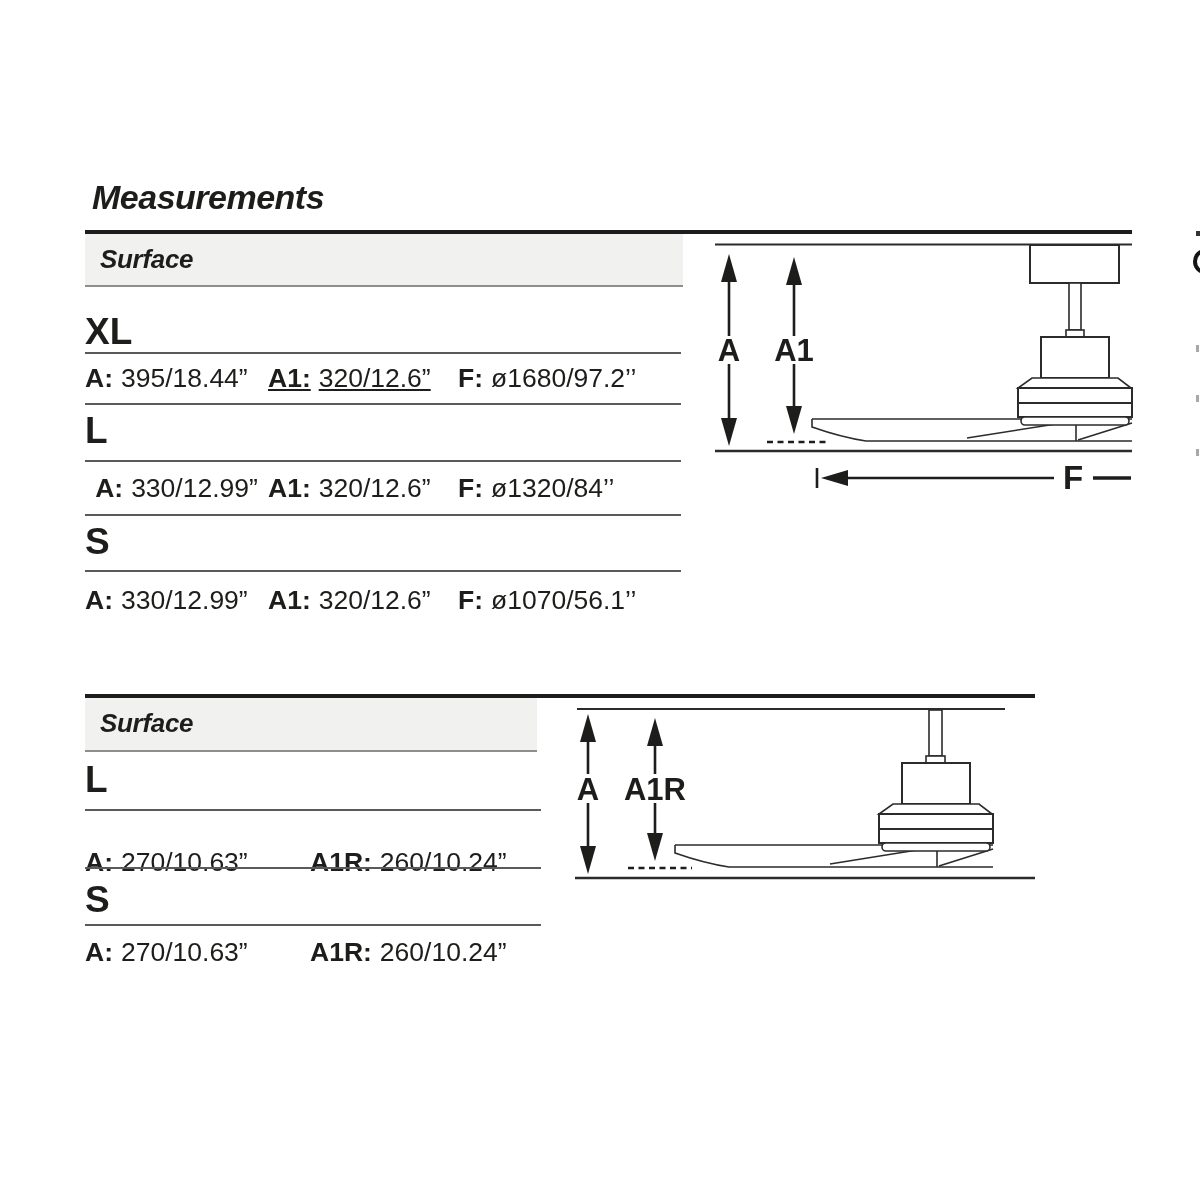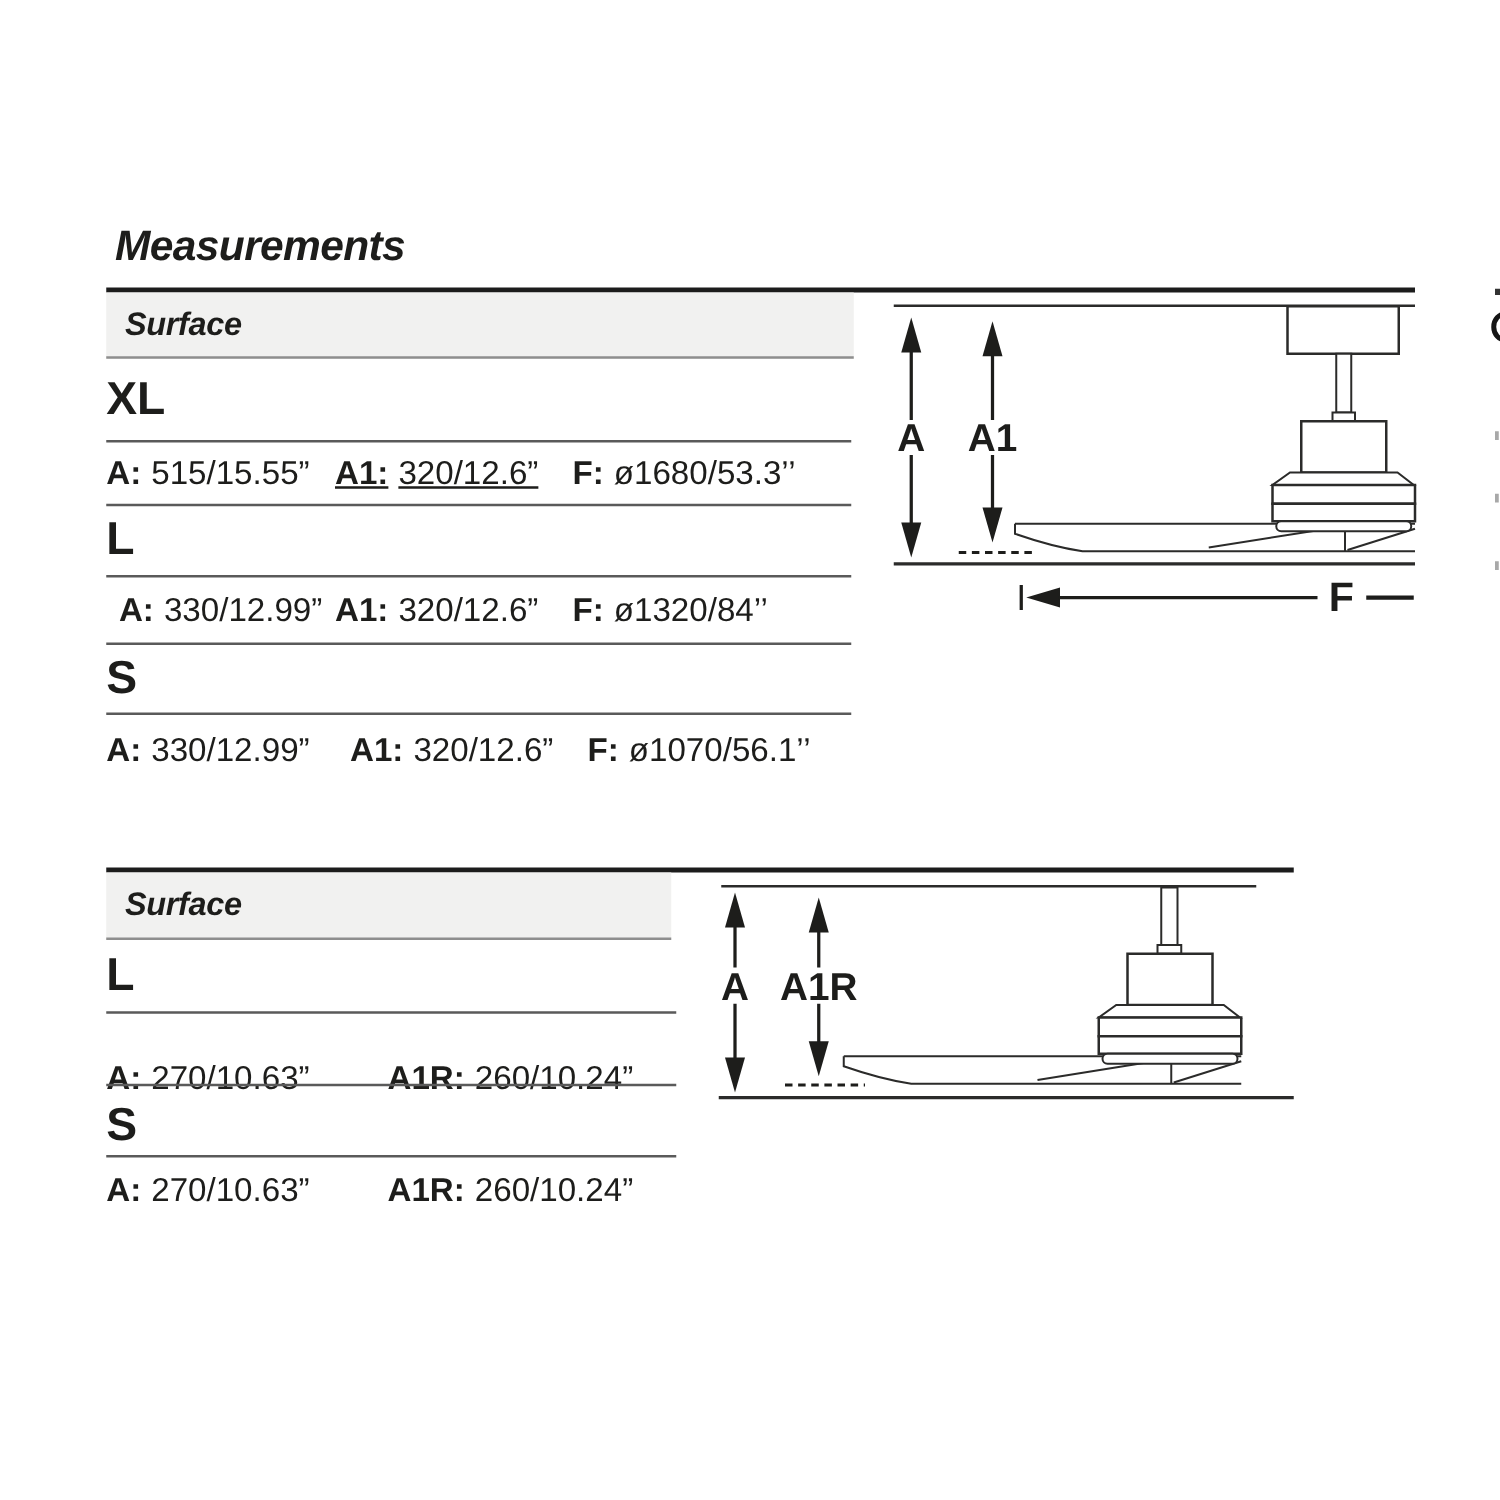--- a/index.html
+++ b/index.html
@@ -36,41 +36,41 @@
 <body>
 
 <div class="abs title" style="left:92px;top:176px;">Measurements</div>
 
 <div class="thick-rule" style="left:85px;top:230px;width:1047px;"></div>
 
 <div class="graybar" style="left:85px;top:233.5px;width:598px;height:53px;">
   <span class="sec-header">Surface</span>
 </div>
 
-<div class="size-label" style="left:85px;top:299px;">XL</div>
+<div class="size-label" style="left:85px;top:312px;">XL</div>
 <div class="rule" style="left:85px;top:352px;width:596px;"></div>
 
 <div class="mrow" style="left:85px;top:358px;">
-  <span class="pair" style="width:183px;"><span class="l">A:</span><span>515/15.55”</span></span><span class="pair" style="width:190px;text-decoration:underline;"><span class="l">A1:</span><span>320/12.6”</span></span><span class="pair"><span class="l">F:</span><span>ø1680/53.3’’</span></span>
+  <span class="pair" style="width:183px;"><span class="l">A:</span><span>395/18.44”</span></span><span class="pair" style="width:190px;text-decoration:underline;"><span class="l">A1:</span><span>320/12.6”</span></span><span class="pair"><span class="l">F:</span><span>ø1680/97.2’’</span></span>
 </div>
 <div class="rule" style="left:85px;top:403px;width:596px;"></div>
 
 <div class="size-label" style="left:85px;top:411px;">L</div>
 <div class="rule" style="left:85px;top:460px;width:596px;"></div>
 
 <div class="mrow" style="left:85px;top:468px;">
   <span class="pair" style="width:183px;text-align:center;"><span class="l">A:</span><span>330/12.99”</span></span><span class="pair" style="width:190px;"><span class="l">A1:</span><span>320/12.6”</span></span><span class="pair"><span class="l">F:</span><span>ø1320/84’’</span></span>
 </div>
 <div class="rule" style="left:85px;top:514px;width:596px;"></div>
 
 <div class="size-label" style="left:85px;top:522px;">S</div>
 <div class="rule" style="left:85px;top:570px;width:596px;"></div>
 
 <div class="mrow" style="left:85px;top:580px;">
-  <span class="pair" style="width:183px;"><span class="l">A:</span><span>330/12.99”</span></span><span class="pair" style="width:190px;margin-left:12px;"><span class="l">A1:</span><span>320/12.6”</span></span><span class="pair"><span class="l">F:</span><span>ø1070/56.1’’</span></span>
+  <span class="pair" style="width:183px;"><span class="l">A:</span><span>330/12.99”</span></span><span class="pair" style="width:190px;"><span class="l">A1:</span><span>320/12.6”</span></span><span class="pair"><span class="l">F:</span><span>ø1070/56.1’’</span></span>
 </div>
 
 <svg style="left:680px;top:226px;" width="470" height="280" viewBox="0 0 470 280">
 
   <line class="ln" x1="35" y1="18.5" x2="452" y2="18.5"></line>
 
   <g>
     <path class="ln15" d="M132,193 H452"></path>
     <path class="ln15" d="M132,193 V201 C152,208 166,212 186,215 H452"></path>
     <path class="ln15" d="M287,212 L395,195"></path>

